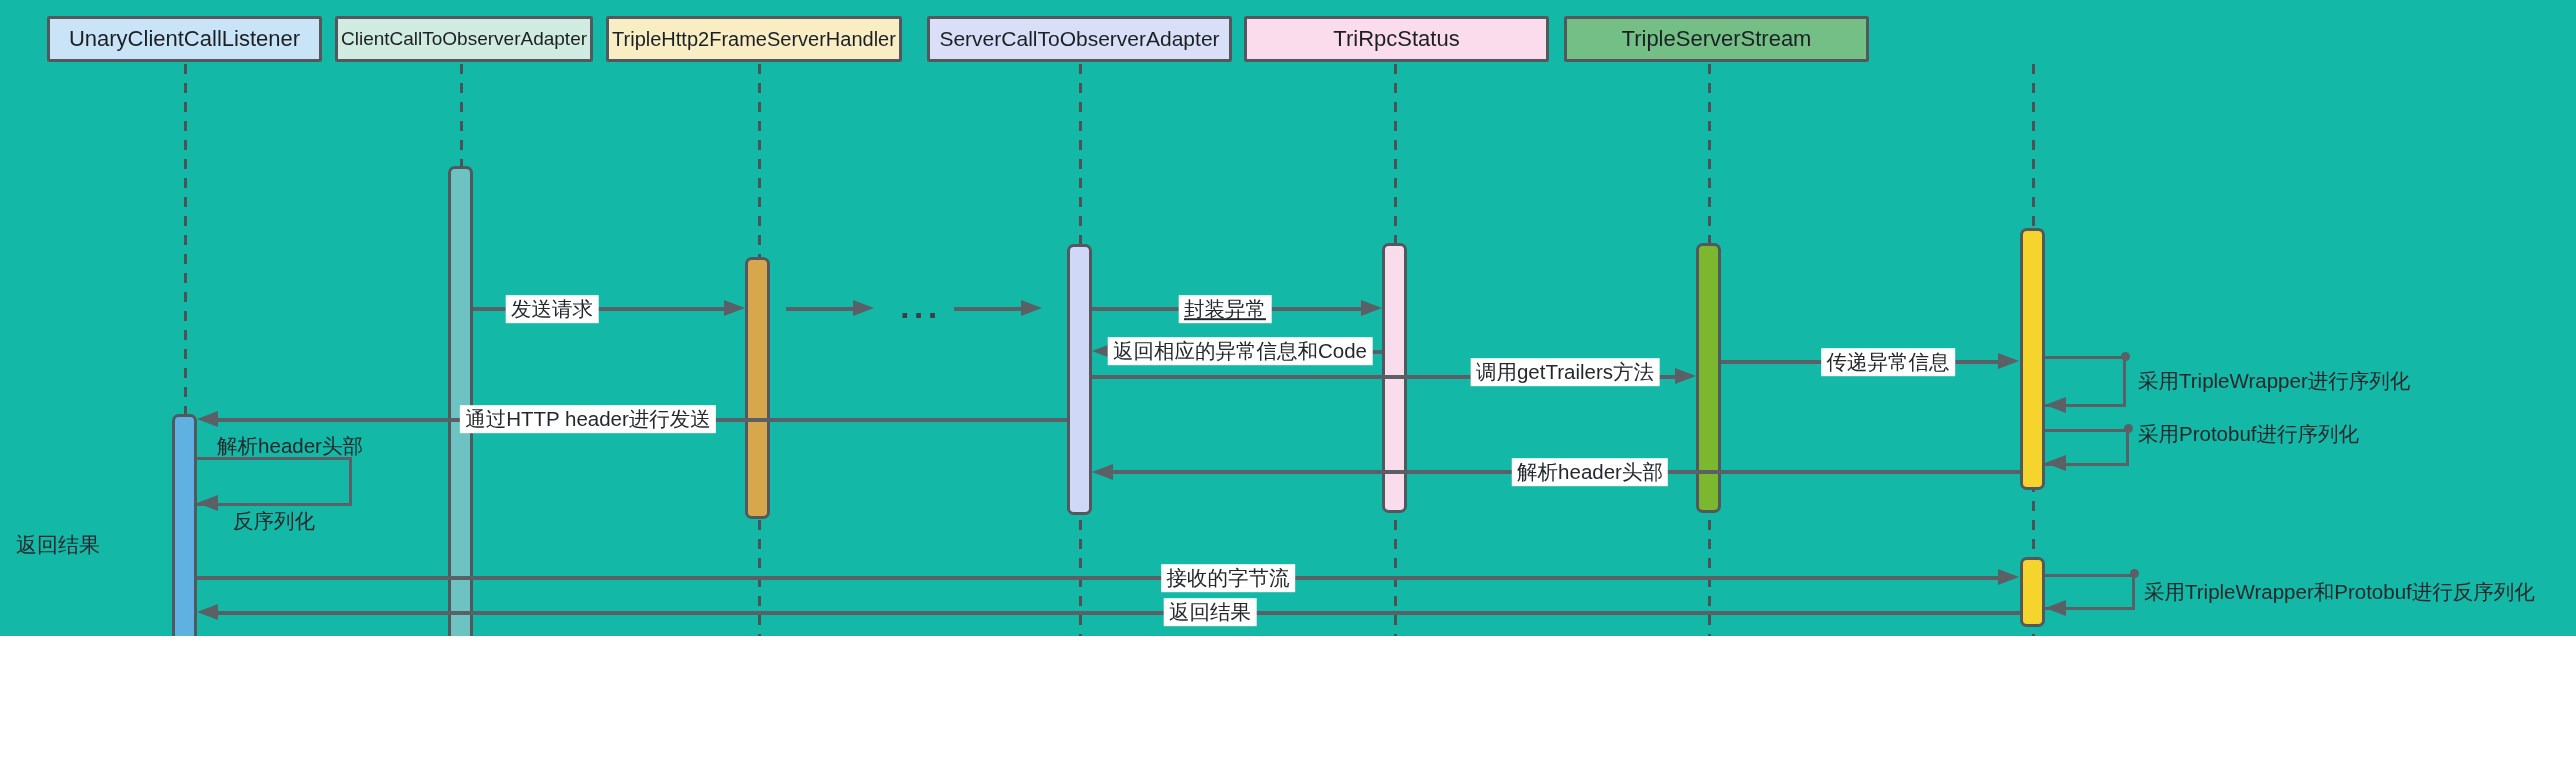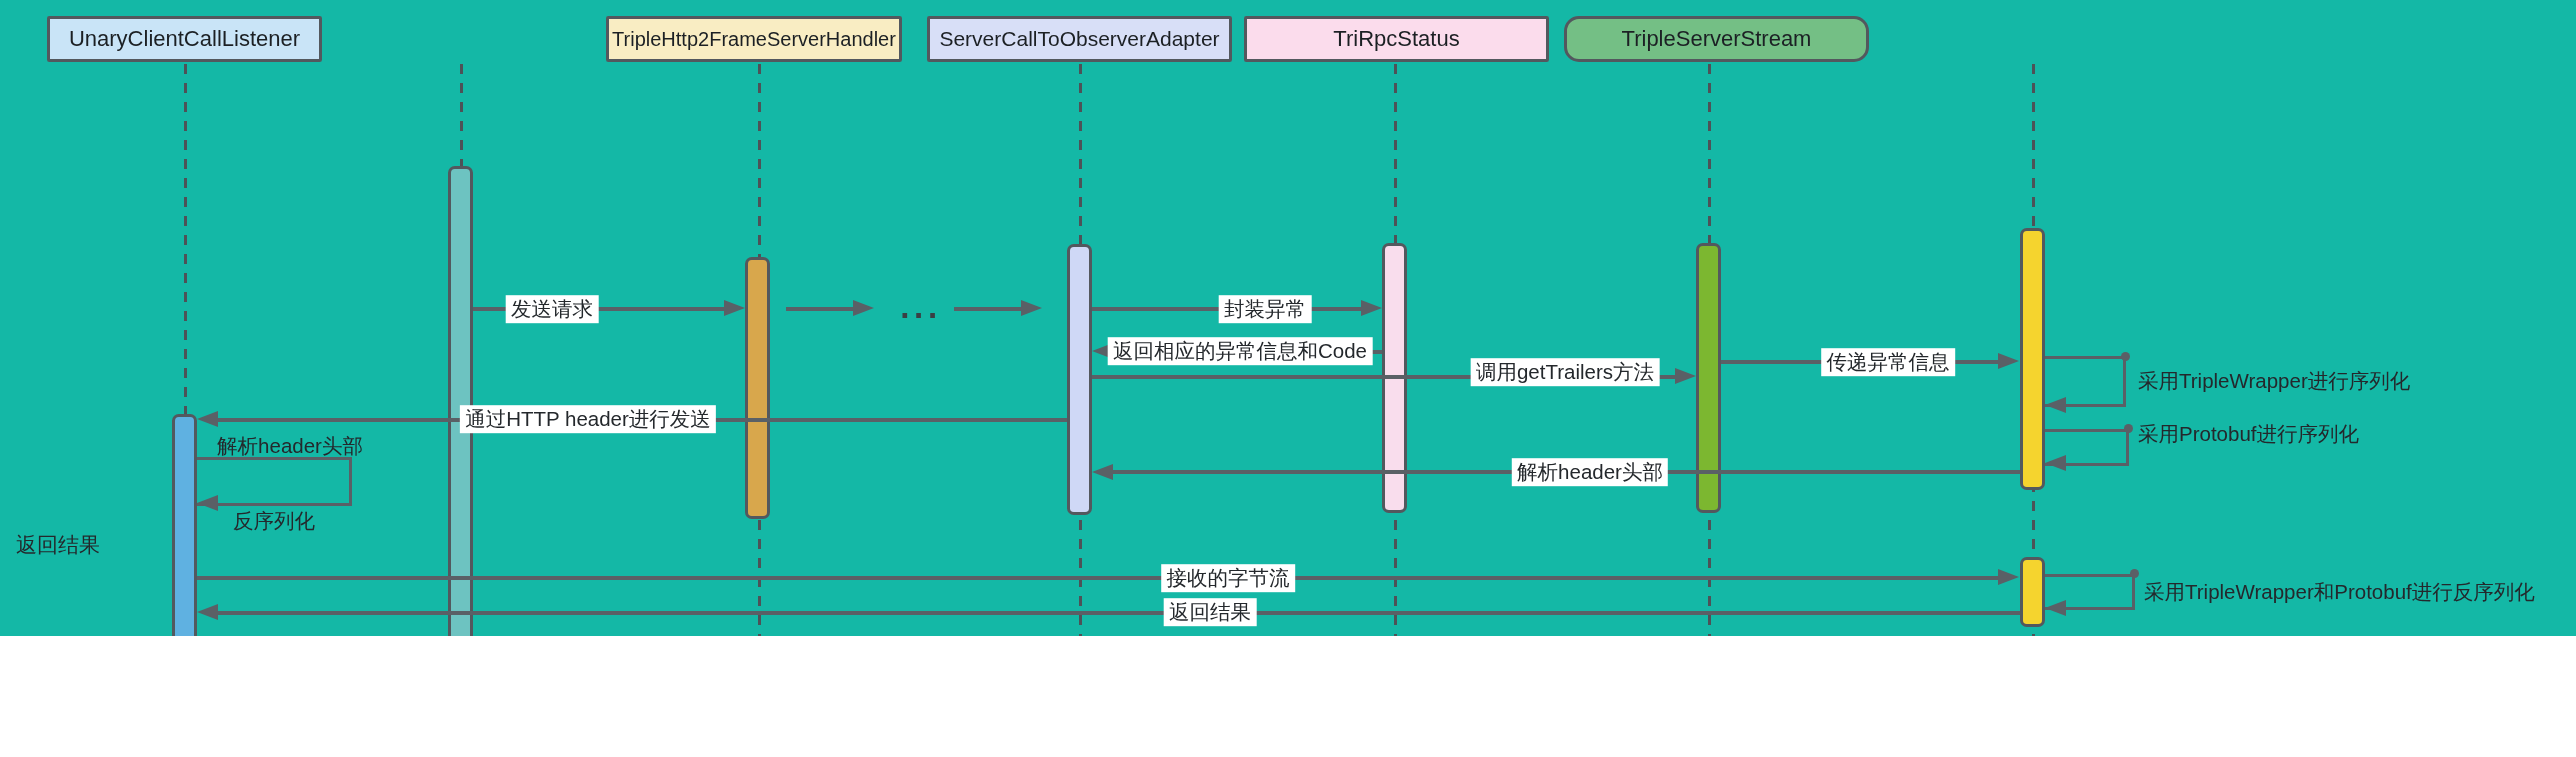--- a/index.html
+++ b/index.html
@@ -64,30 +64,33 @@
   <div class="life" style="left:460px;"></div>
   <div class="life" style="left:758px;"></div>
   <div class="life" style="left:1079px;"></div>
   <div class="life" style="left:1394px;"></div>
   <div class="life" style="left:1708px;"></div>
   <div class="life" style="left:2032px;"></div>
 
   <div class="pbox" style="left: 47px; width: 275px; background-color: rgb(201, 228, 247);">
     <span>UnaryClientCallListener</span>
     </div>
+  <div class="pbox" style="left: 335px; width: 258px; font-size: 19px; background-color: rgb(208, 235, 223);">
+    <span>ClientCallToObserverAdapter</span>
+    </div>
   <div class="pbox" style="left: 606px; width: 296px; font-size: 20px; background-color: rgb(249, 237, 195);">
     <span>TripleHttp2FrameServerHandler</span>
     </div>
   <div class="pbox" style="left: 1244px; width: 305px; background-color: rgb(251, 220, 236);">
     <span>TriRpcStatus</span>
     </div>
   <div class="pbox" style="left: 927px; width: 305px; font-size: 21px; background-color: rgb(216, 223, 247);">
     <span>ServerCallToObserverAdapter</span>
     </div>
-  <div class="pbox" style="left: 1564px; width: 305px; background-color: rgb(116, 191, 133); border-radius: 15px;">
+  <div class="pbox" style="left: 1564px; width: 305px; background-color: rgb(116, 191, 133);">
     <span>TripleServerStream</span>
     </div>
 
   <div class="bar" style="left: 172px; top: 414px; height: 245px; background-color: rgb(95, 177, 225);"></div>
   <div class="bar" style="left: 448px; top: 166px; height: 546px; background-color: rgb(109, 195, 193);"></div>
   <div class="bar" style="left: 745px; top: 257px; height: 262px; background-color: rgb(216, 167, 76);"></div>
   <div class="bar" style="left: 1067px; top: 244px; height: 271px; background-color: rgb(207, 216, 246);"></div>
   <div class="bar" style="left: 1382px; top: 243px; height: 270px; background-color: rgb(249, 221, 237);"></div>
   <div class="bar" style="left: 1696px; top: 243px; height: 270px; background-color: rgb(124, 183, 48);"></div>
   <div class="bar" style="left: 2020px; top: 228px; height: 262px; background-color: rgb(245, 212, 46);"></div>
@@ -98,21 +101,21 @@
   <div class="lbl" style="left:552px;top:309px;">发送请求</div>
 
   <div class="ln" style="left:786px;top:307px;width:68px;"></div>
   <div class="ahr" style="left:853px;top:300px;"></div>
   <div class="lbl plain dots" style="left:921px;top:307px;">...</div>
   <div class="ln" style="left:954px;top:307px;width:68px;"></div>
   <div class="ahr" style="left:1021px;top:300px;"></div>
 
   <div class="ln" style="left:1092px;top:307px;width:269px;"></div>
   <div class="ahr" style="left:1361px;top:300px;"></div>
-  <div class="lbl" style="left:1265px;top:309px;">封装异常</div>
+  <div class="lbl" style="left:1225px;top:309px;text-decoration:underline;">封装异常</div>
 
   <div class="ahl" style="left:1092px;top:343px;"></div>
   <div class="ln" style="left:1113px;top:350px;width:269px;"></div>
   <div class="lbl" style="left:1240px;top:351px;">返回相应的异常信息和Code</div>
 
   <div class="ln" style="left:1092px;top:375px;width:583px;"></div>
   <div class="ahr" style="left:1675px;top:368px;"></div>
   <div class="lbl" style="left:1565px;top:372px;">调用getTrailers方法</div>
 
   <div class="ln" style="left:1721px;top:360px;width:277px;"></div>

